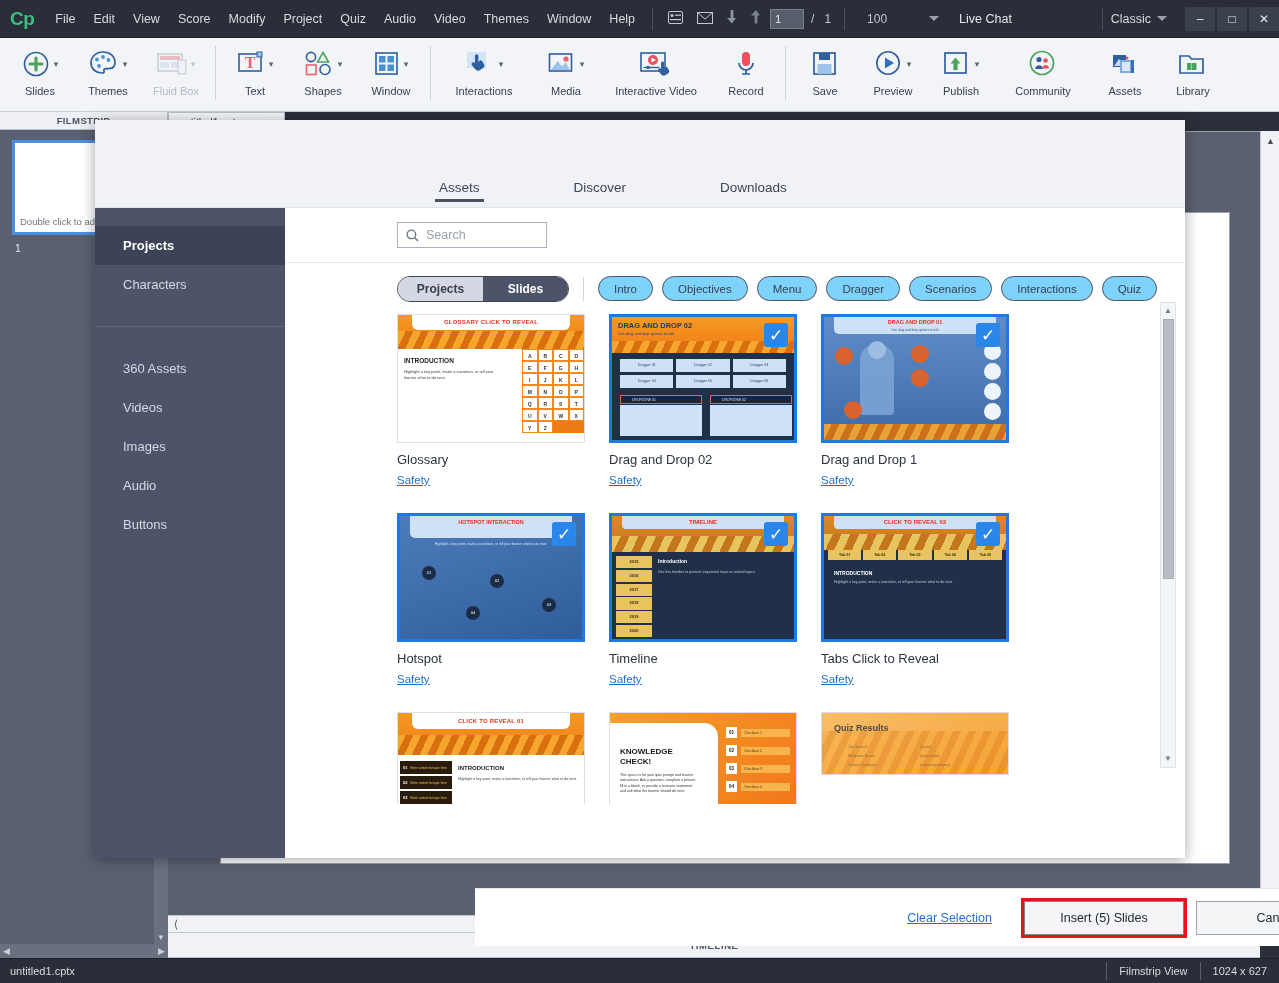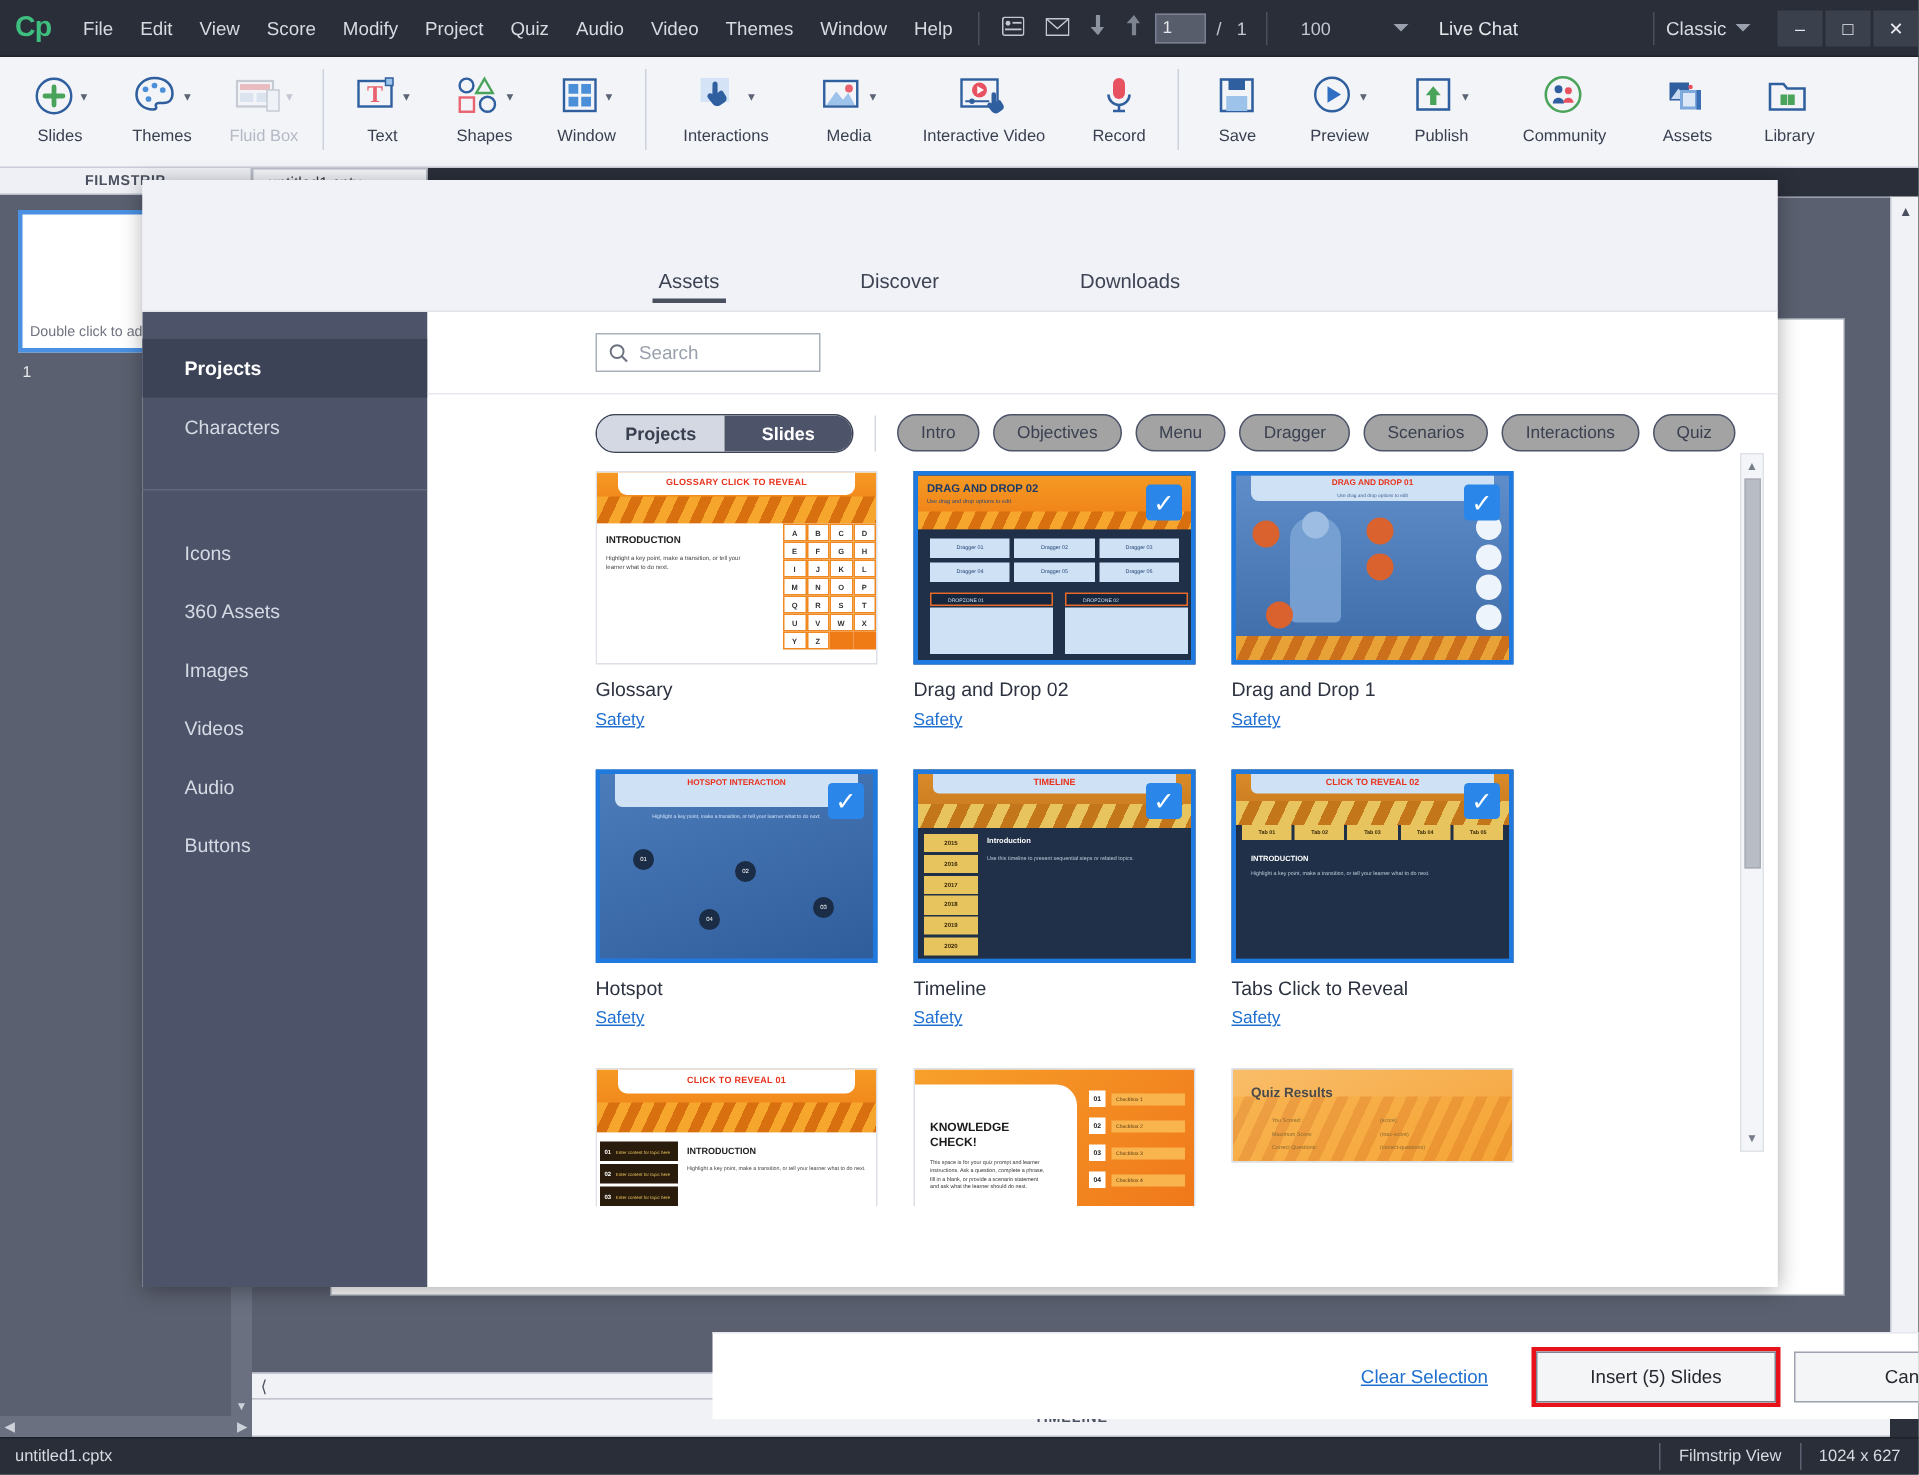--- a/index.html
+++ b/index.html
@@ -212,21 +212,21 @@
     width: 85px; display: flex; align-items: center; justify-content: center;
     font-size: 12px; font-weight: bold; cursor: default;
   }
   .tg-opt.off { background: #d3d8e3; color: #3a4050; }
   .tg-opt.on { background: #4d5469; color: #ffffff; }
   .fl-sep { width: 1px; height: 24px; background: #d3d7e0; margin: 0 14px; }
   .pill {
     height: 25px; padding: 0 15px; border: 1px solid #4d5469; border-radius: 13px;
     display: flex; align-items: center; justify-content: center;
     font-size: 11.5px; color: #3a4050; margin-right: 9px; cursor: default;
-    background: #a3a3a3;
+    background: #7dd3fc;
   }
 
   
   .grid-wrap {
     position: absolute; left: 112px; top: 106px; width: 778px; height: 490px;
     overflow: hidden;
   }
   .grid {
     display: flex; flex-wrap: wrap;
   }
@@ -620,24 +620,23 @@
     <div class="mtab">Downloads</div>
   </div>
 
   <div class="modal-side">
     <div style="height:18px"></div>
     <div class="side-item active">Projects</div>
     <div class="side-item">Characters</div>
     <div style="height:22px"></div>
     <div class="side-div"></div>
     <div style="height:22px"></div>
-    <div class="side-item">Icons</div>
     <div class="side-item">360 Assets</div>
+    <div class="side-item">Videos</div>
     <div class="side-item">Images</div>
-    <div class="side-item">Videos</div>
     <div class="side-item">Audio</div>
     <div class="side-item">Buttons</div>
   </div>
 
   <div class="modal-main">
 
     <div class="search-row">
       <div class="search-box">
         <svg width="13" height="13" viewBox="0 0 13 13">
               <circle cx="5.4" cy="5.4" r="4.3" fill="none" stroke="#6b7280" stroke-width="1.3"></circle>

